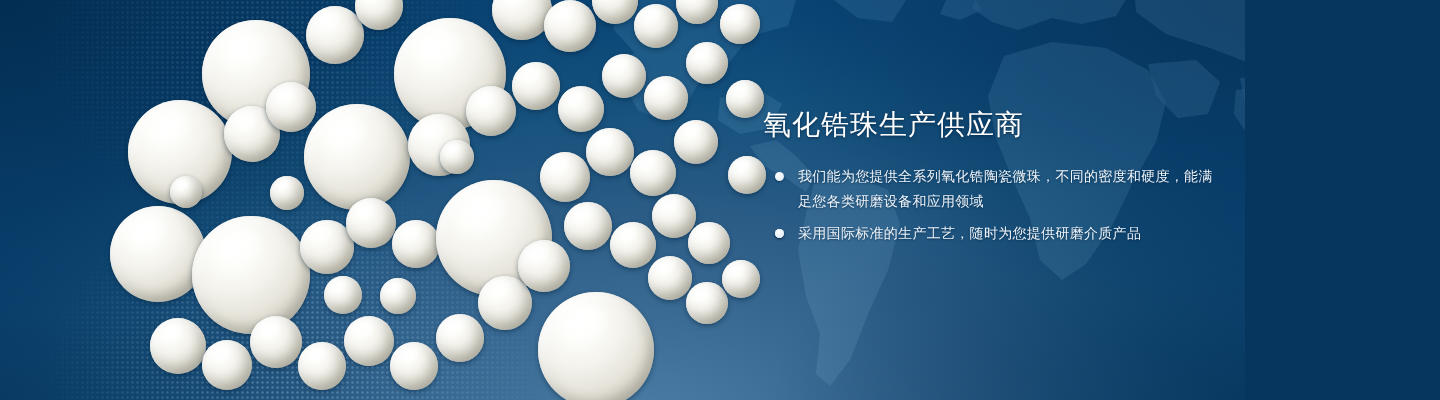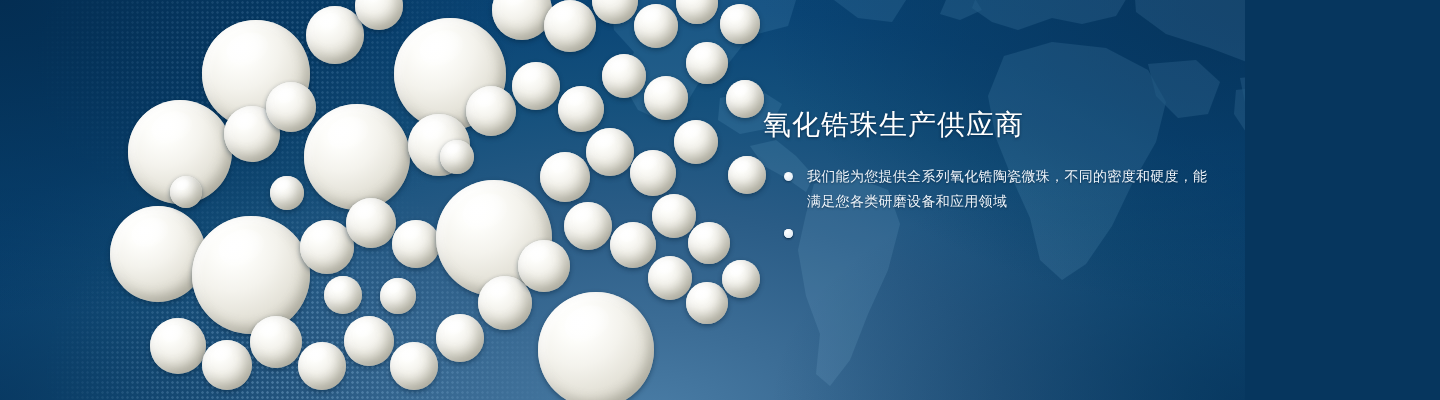--- a/index.html
+++ b/index.html
@@ -102,21 +102,21 @@
   .headline {
     margin: 0 0 22px 0;
     font-size: 28px;
     line-height: 34px;
     font-weight: 400;
     letter-spacing: 1px;
     color: #ffffff;
     text-shadow: 0 1px 3px rgba(2,26,50,0.65);
     white-space: nowrap;
   }
-  .points { list-style: none; margin: 17px; padding: 0; }
+  .points { list-style: none; margin: 8px; padding: 0; }
   .point {
     position: relative;
     padding-left: 27px;
     margin-bottom: 7px;
     font-size: 14px;
     line-height: 25px;
     color: #eef4fa;
     text-shadow: 0 1px 2px rgba(2,26,50,0.55);
     letter-spacing: 0.3px;
   }
@@ -246,17 +246,18 @@
     <ul class="points">
       <li class="point">
         <span class="bullet-dot"></span>
         <span>我们能为您提供全系列氧化锆陶瓷微珠，不同的密度和硬度，能满足您各类研磨设备和应用领域</span>
       </li>
       <li class="point">
         <span class="bullet-dot"></span>
       </li>
       <li class="point">
         <span class="bullet-dot"></span>
+        <span>采用国际标准的生产工艺，随时为您提供研磨介质产品</span>
       </li>
     </ul>
   </div>
 
 </div>
 
 </body></html>

